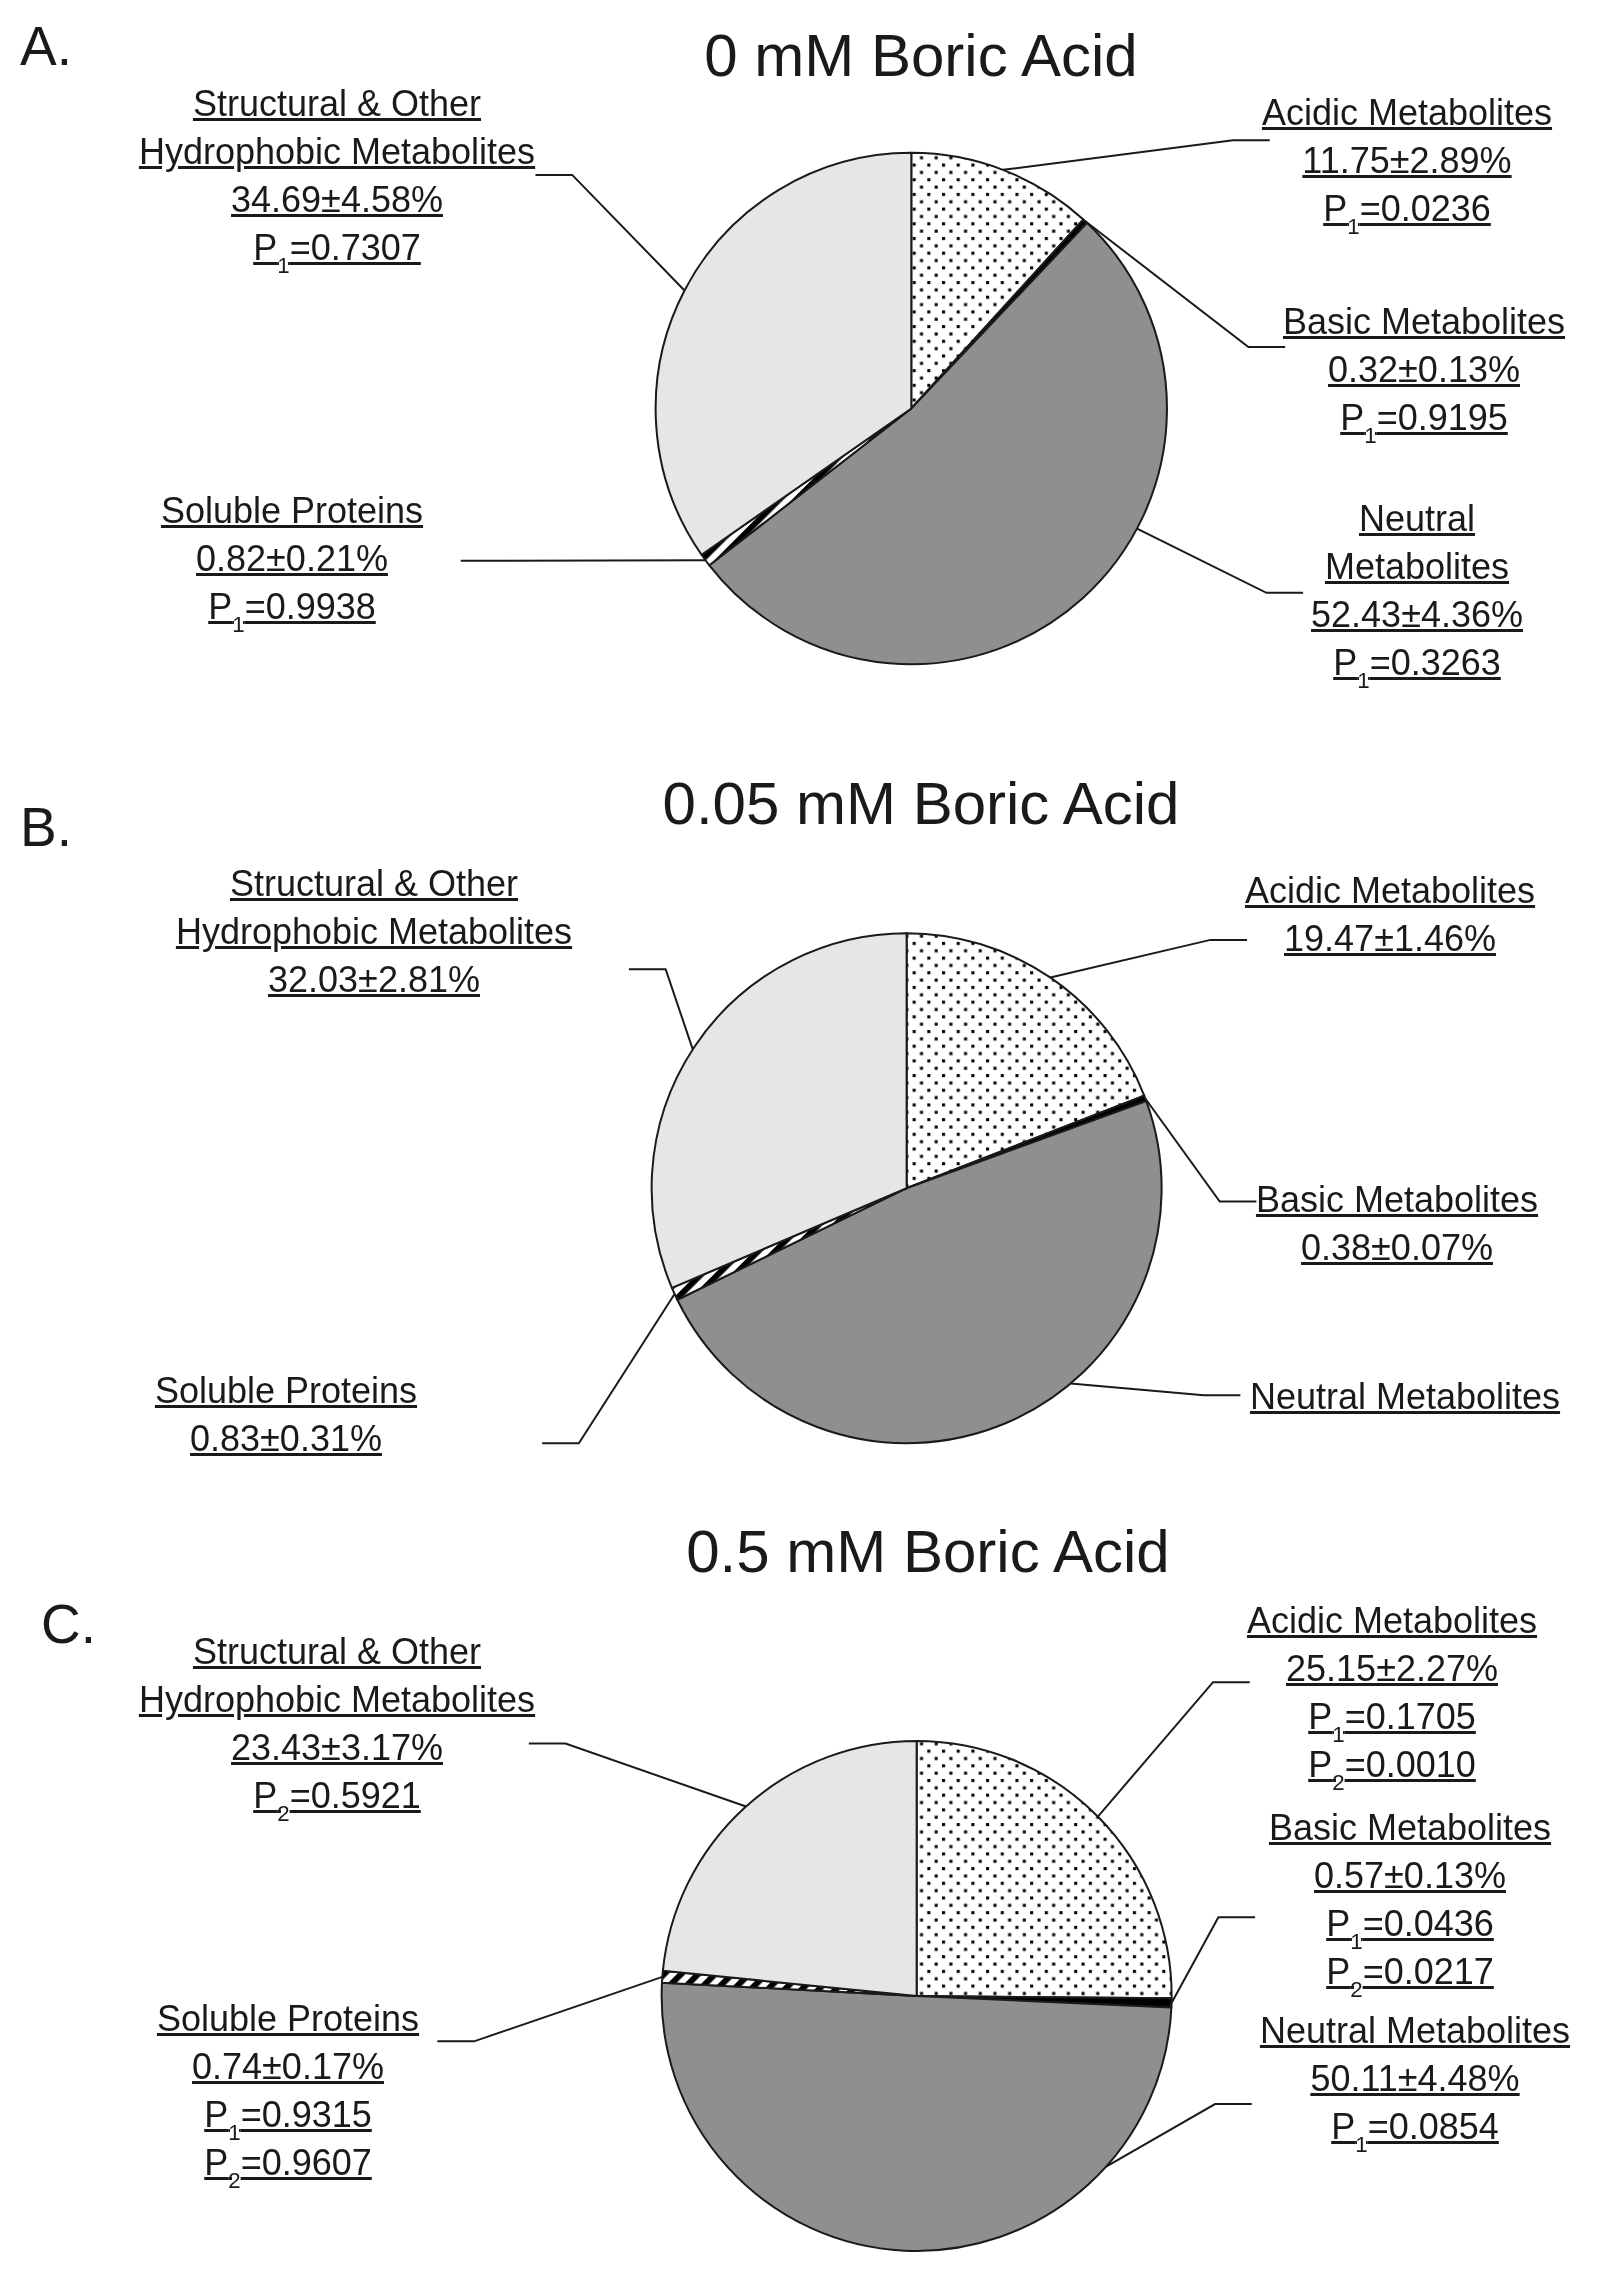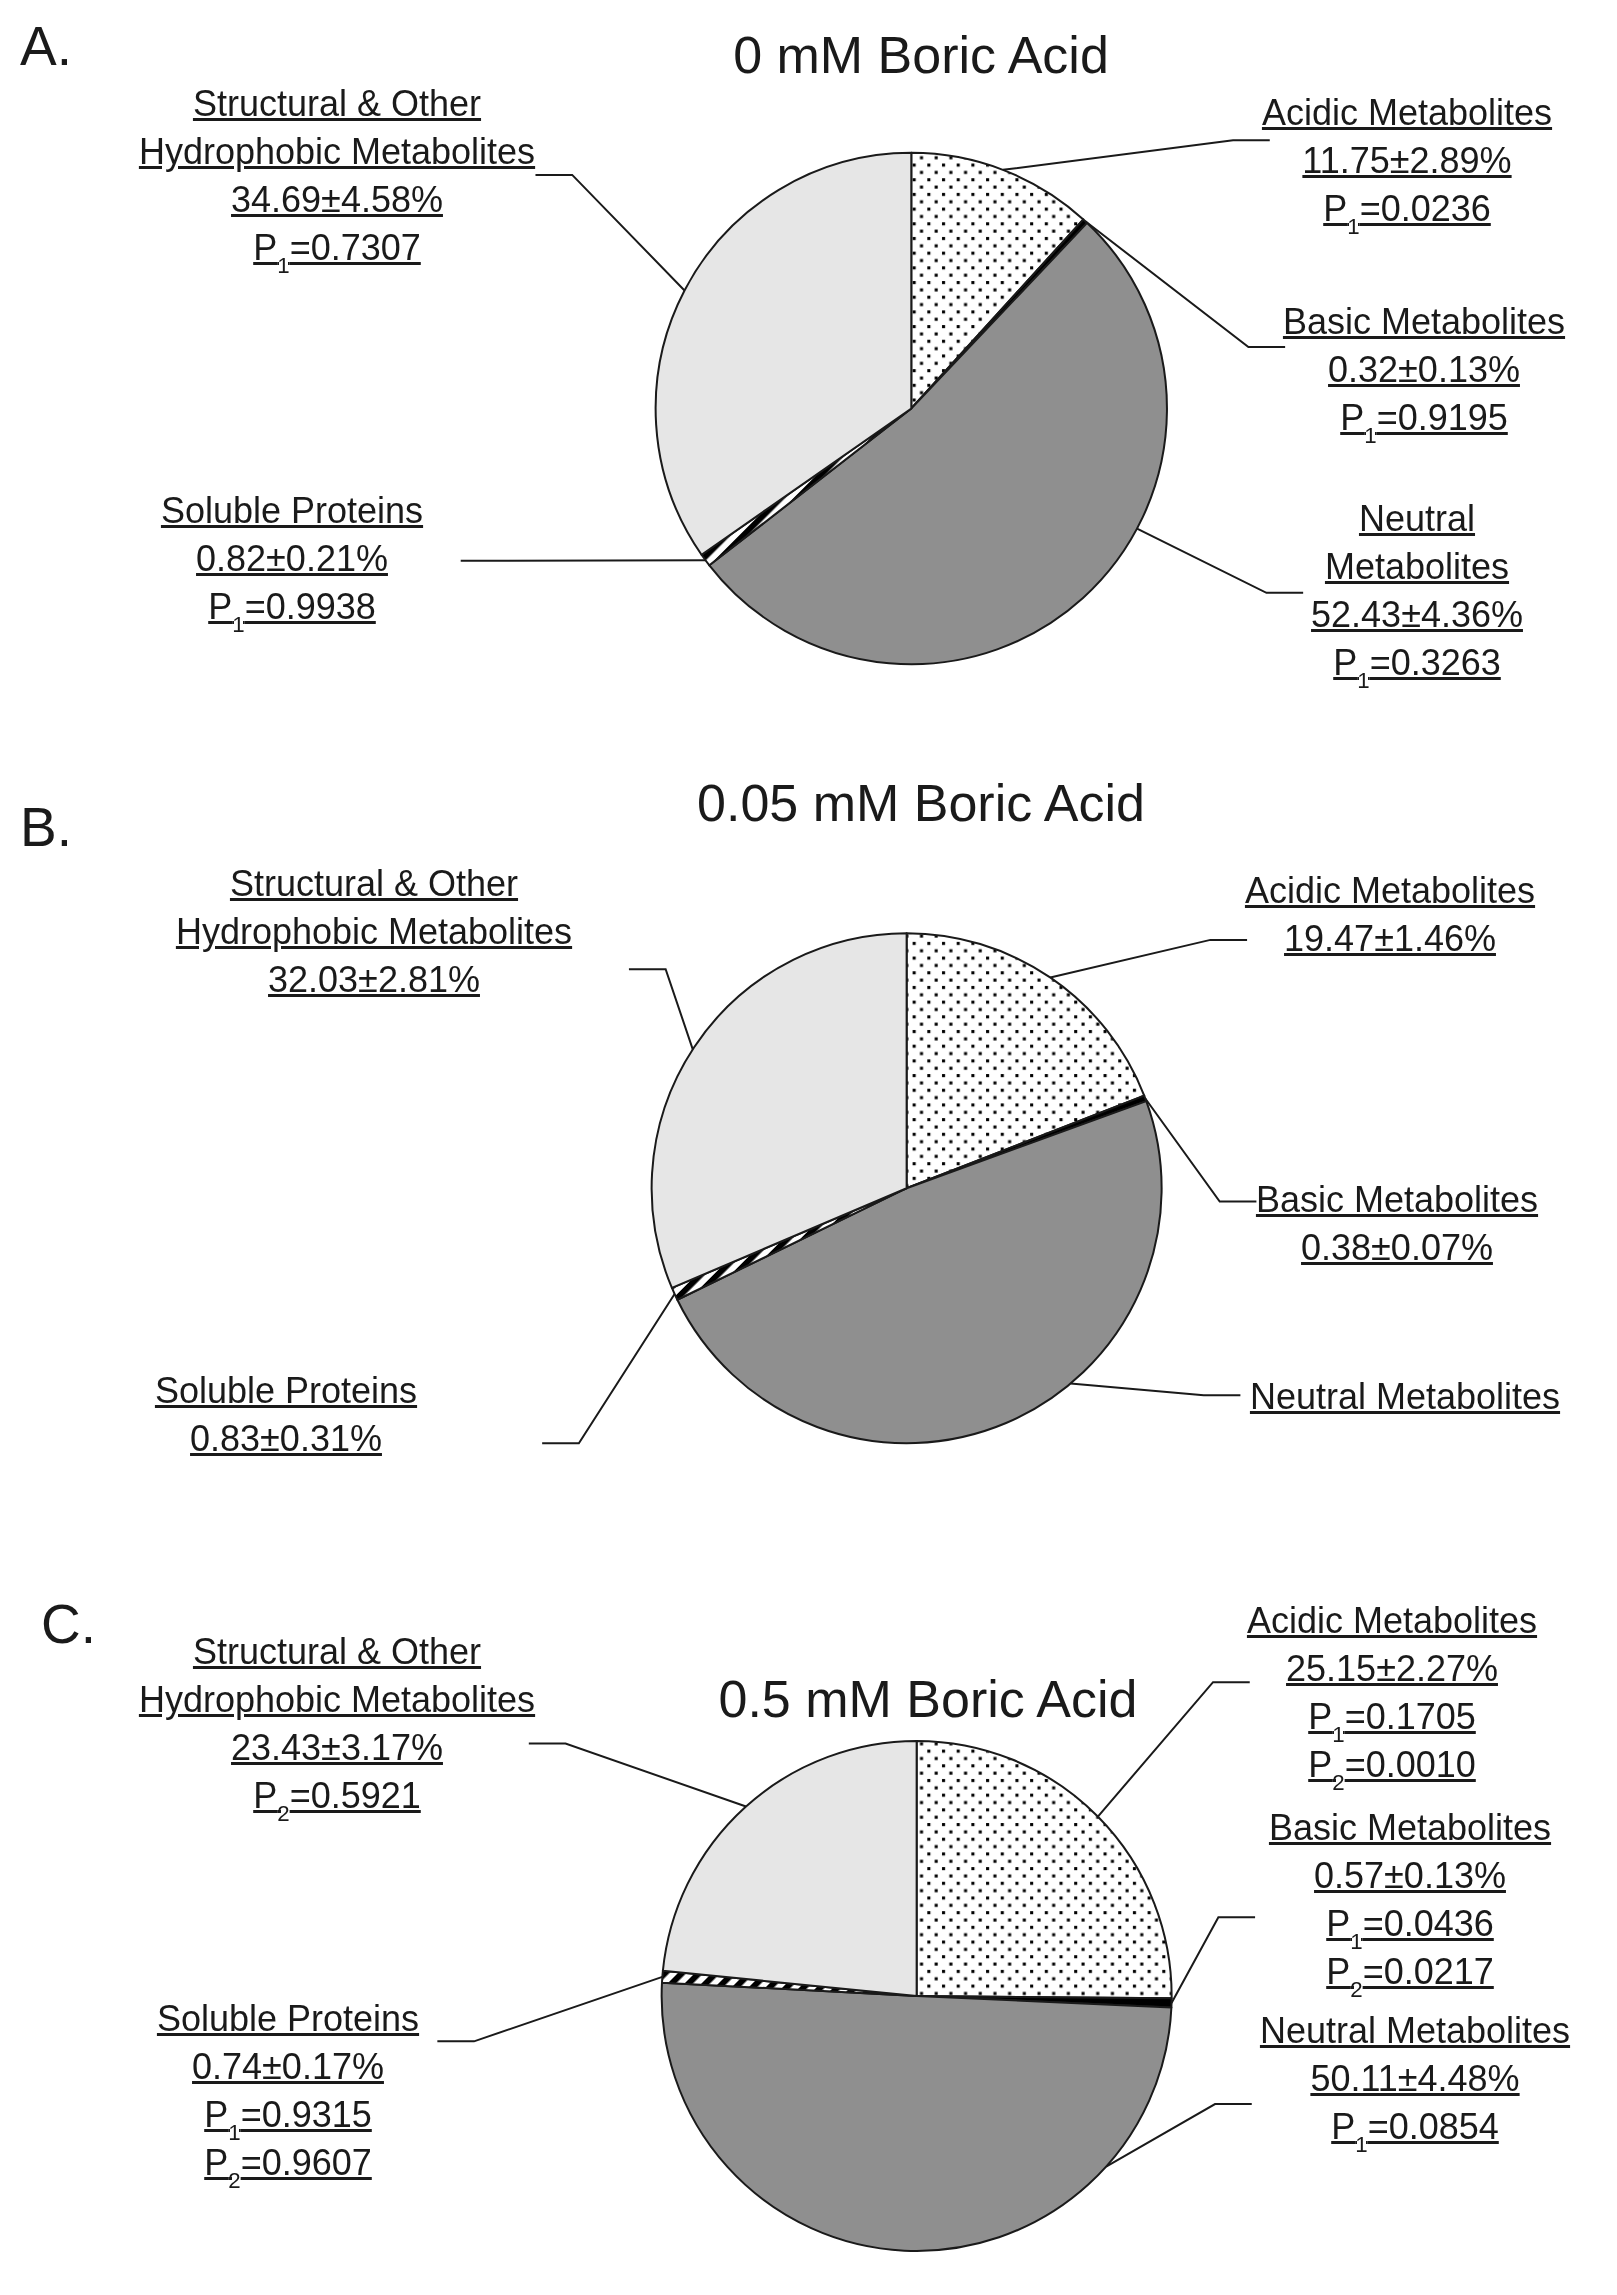--- a/index.html
+++ b/index.html
@@ -14,21 +14,21 @@
   #fig-svg{position:absolute;left:0;top:0;}
   .panel-letter{
     position:absolute;
     font-size:55px;
     line-height:55px;
     color:#1a1a1a;
   }
   .panel-title{
     position:absolute;
     transform:translate(-50%,-50%);
-    font-size:52px;
+    font-size:60px;
     white-space:nowrap;
     color:#1a1a1a;
   }
   .label-block{
     position:absolute;
     transform:translateX(-50%);
     text-align:center;
     white-space:nowrap;
     text-decoration:underline;
   }
@@ -99,21 +99,21 @@
       </g>
     </svg>
 
   <div class="panel-letter" style="left:20px;top:18.7px">A.</div>
   <div class="panel-title" style="left:921px;top:55px">0 mM Boric Acid</div>
 
   <div class="panel-letter" style="left:20px;top:800px">B.</div>
   <div class="panel-title" style="left:921px;top:803px">0.05 mM Boric Acid</div>
 
   <div class="panel-letter" style="left:41px;top:1597px">C.</div>
-  <div class="panel-title" style="left:928px;top:1699px">0.5 mM Boric Acid</div>
+  <div class="panel-title" style="left:928px;top:1551px">0.5 mM Boric Acid</div>
 
   <div id="labels">
       <div class="label-block" style="left: 1407px; top: 89px;">
         <div class="lbl-line">Acidic Metabolites</div>
         <div class="lbl-line">11.75±2.89%</div>
         <div class="lbl-line">P<sub>1</sub>=0.0236</div>
       </div>
       <div class="label-block" style="left: 1424px; top: 298px;">
         <div class="lbl-line">Basic Metabolites</div>
         <div class="lbl-line">0.32±0.13%</div>

